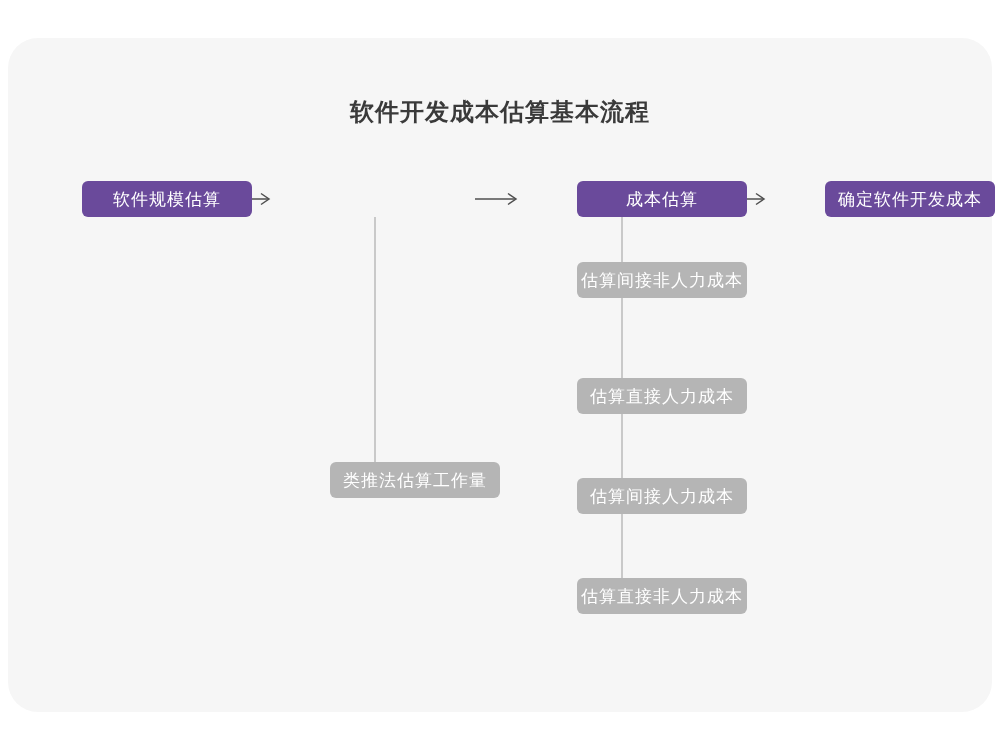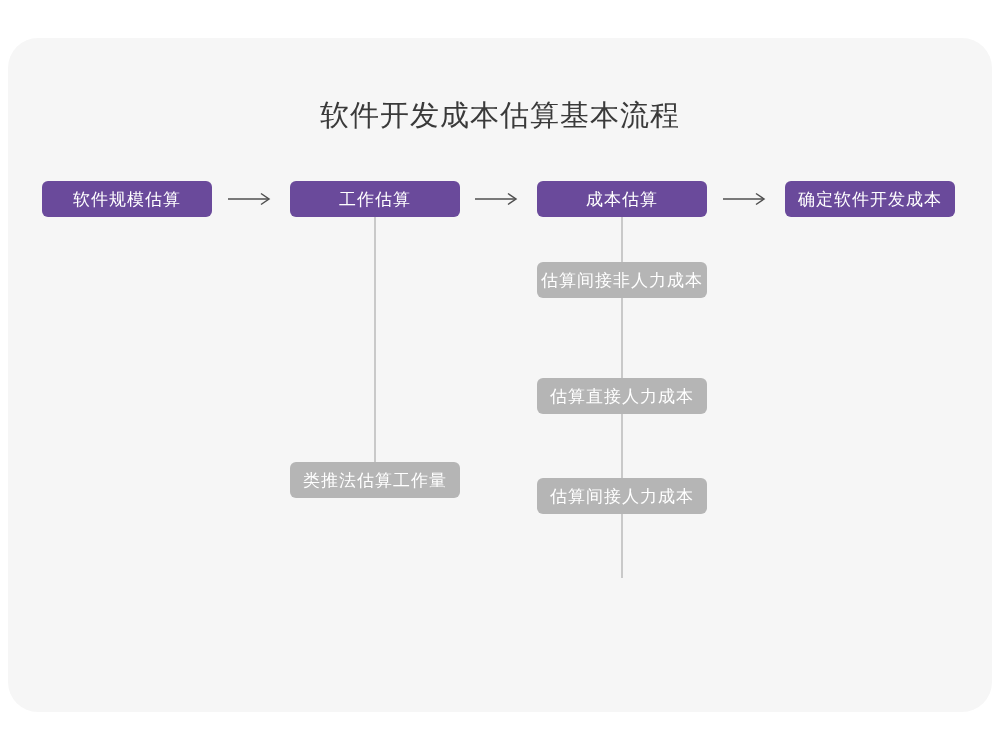--- a/index.html
+++ b/index.html
@@ -12,32 +12,33 @@
   .page { position: relative; width: 1000px; height: 750px; }
   .card {
     position: absolute; left: 8px; top: 38px;
     width: 984px; height: 674px;
     background: var(--card-bg, #f6f6f6);
     border-radius: 30px;
   }
   .title {
     position: absolute; top: 58px; left: 0; width: 100%;
     text-align: center;
-    font-size: 29px; font-weight: 400;
+    font-size: 24px; font-weight: 700;
     letter-spacing: 1px;
     color: var(--title-text, #3a3a3a);
   }
   .node {
     position: absolute;
     width: 170px; height: 36px;
     border-radius: 6px;
     display: flex; align-items: center; justify-content: center;
     color: var(--node-text, #ffffff);
     font-size: 17px; letter-spacing: 1px;
     white-space: nowrap;
+    margin-left: 40px;
   }
   .node.main { top: 143px; background: var(--accent-purple, #6a4a9b); }
   .node.sub  { background: var(--sub-gray, #b5b5b5); }
   .vline {
     position: absolute; width: 2px;
     background: var(--connector, #c9c9c9);
   }
   .arrow {
     position: absolute;
     color: var(--arrow, #4f4f4f);
@@ -50,21 +51,20 @@
 
 <div class="page">
   <div class="card">
 
     <div class="title">软件开发成本估算基本流程</div>
 
     <div class="vline" style="left:366px; top:179px; height:261px"></div>
     <div class="vline" style="left:613px; top:179px; height:361px"></div>
 
     <div class="node main" style="left:34px">软件规模估算</div>
-    <div class="node main" style="left:282px">工作估算</div>
     <div class="node main" style="left:777px">确定软件开发成本</div>
     <div class="node main" style="left:529px">成本估算</div>
 
     <svg class="arrow" style="left:219px; top:153px" width="48" height="16" viewBox="0 0 48 16">
       <line x1="1" y1="8" x2="41" y2="8" stroke="currentColor" stroke-width="1.5"></line>
       <polyline points="34,2.5 42,8 34,13.5" fill="none" stroke="currentColor" stroke-width="1.5"></polyline>
     </svg>
     <svg class="arrow" style="left:466px; top:153px" width="48" height="16" viewBox="0 0 48 16">
       <line x1="1" y1="8" x2="41" y2="8" stroke="currentColor" stroke-width="1.5"></line>
       <polyline points="34,2.5 42,8 34,13.5" fill="none" stroke="currentColor" stroke-width="1.5"></polyline>
@@ -72,15 +72,16 @@
     <svg class="arrow" style="left:714px; top:153px" width="48" height="16" viewBox="0 0 48 16">
       <line x1="1" y1="8" x2="41" y2="8" stroke="currentColor" stroke-width="1.5"></line>
       <polyline points="34,2.5 42,8 34,13.5" fill="none" stroke="currentColor" stroke-width="1.5"></polyline>
     </svg>
 
     <div class="node sub" style="left:282px; top:424px">类推法估算工作量</div>
 
     <div class="node sub" style="left:529px; top:224px">估算间接非人力成本</div>
     <div class="node sub" style="left:529px; top:340px">估算直接人力成本</div>
     <div class="node sub" style="left:529px; top:440px">估算间接人力成本</div>
+    <div class="node sub" style="left:529px; top:540px">估算直接非人力成本</div>
 
   </div>
 </div>
 
 </body></html>

